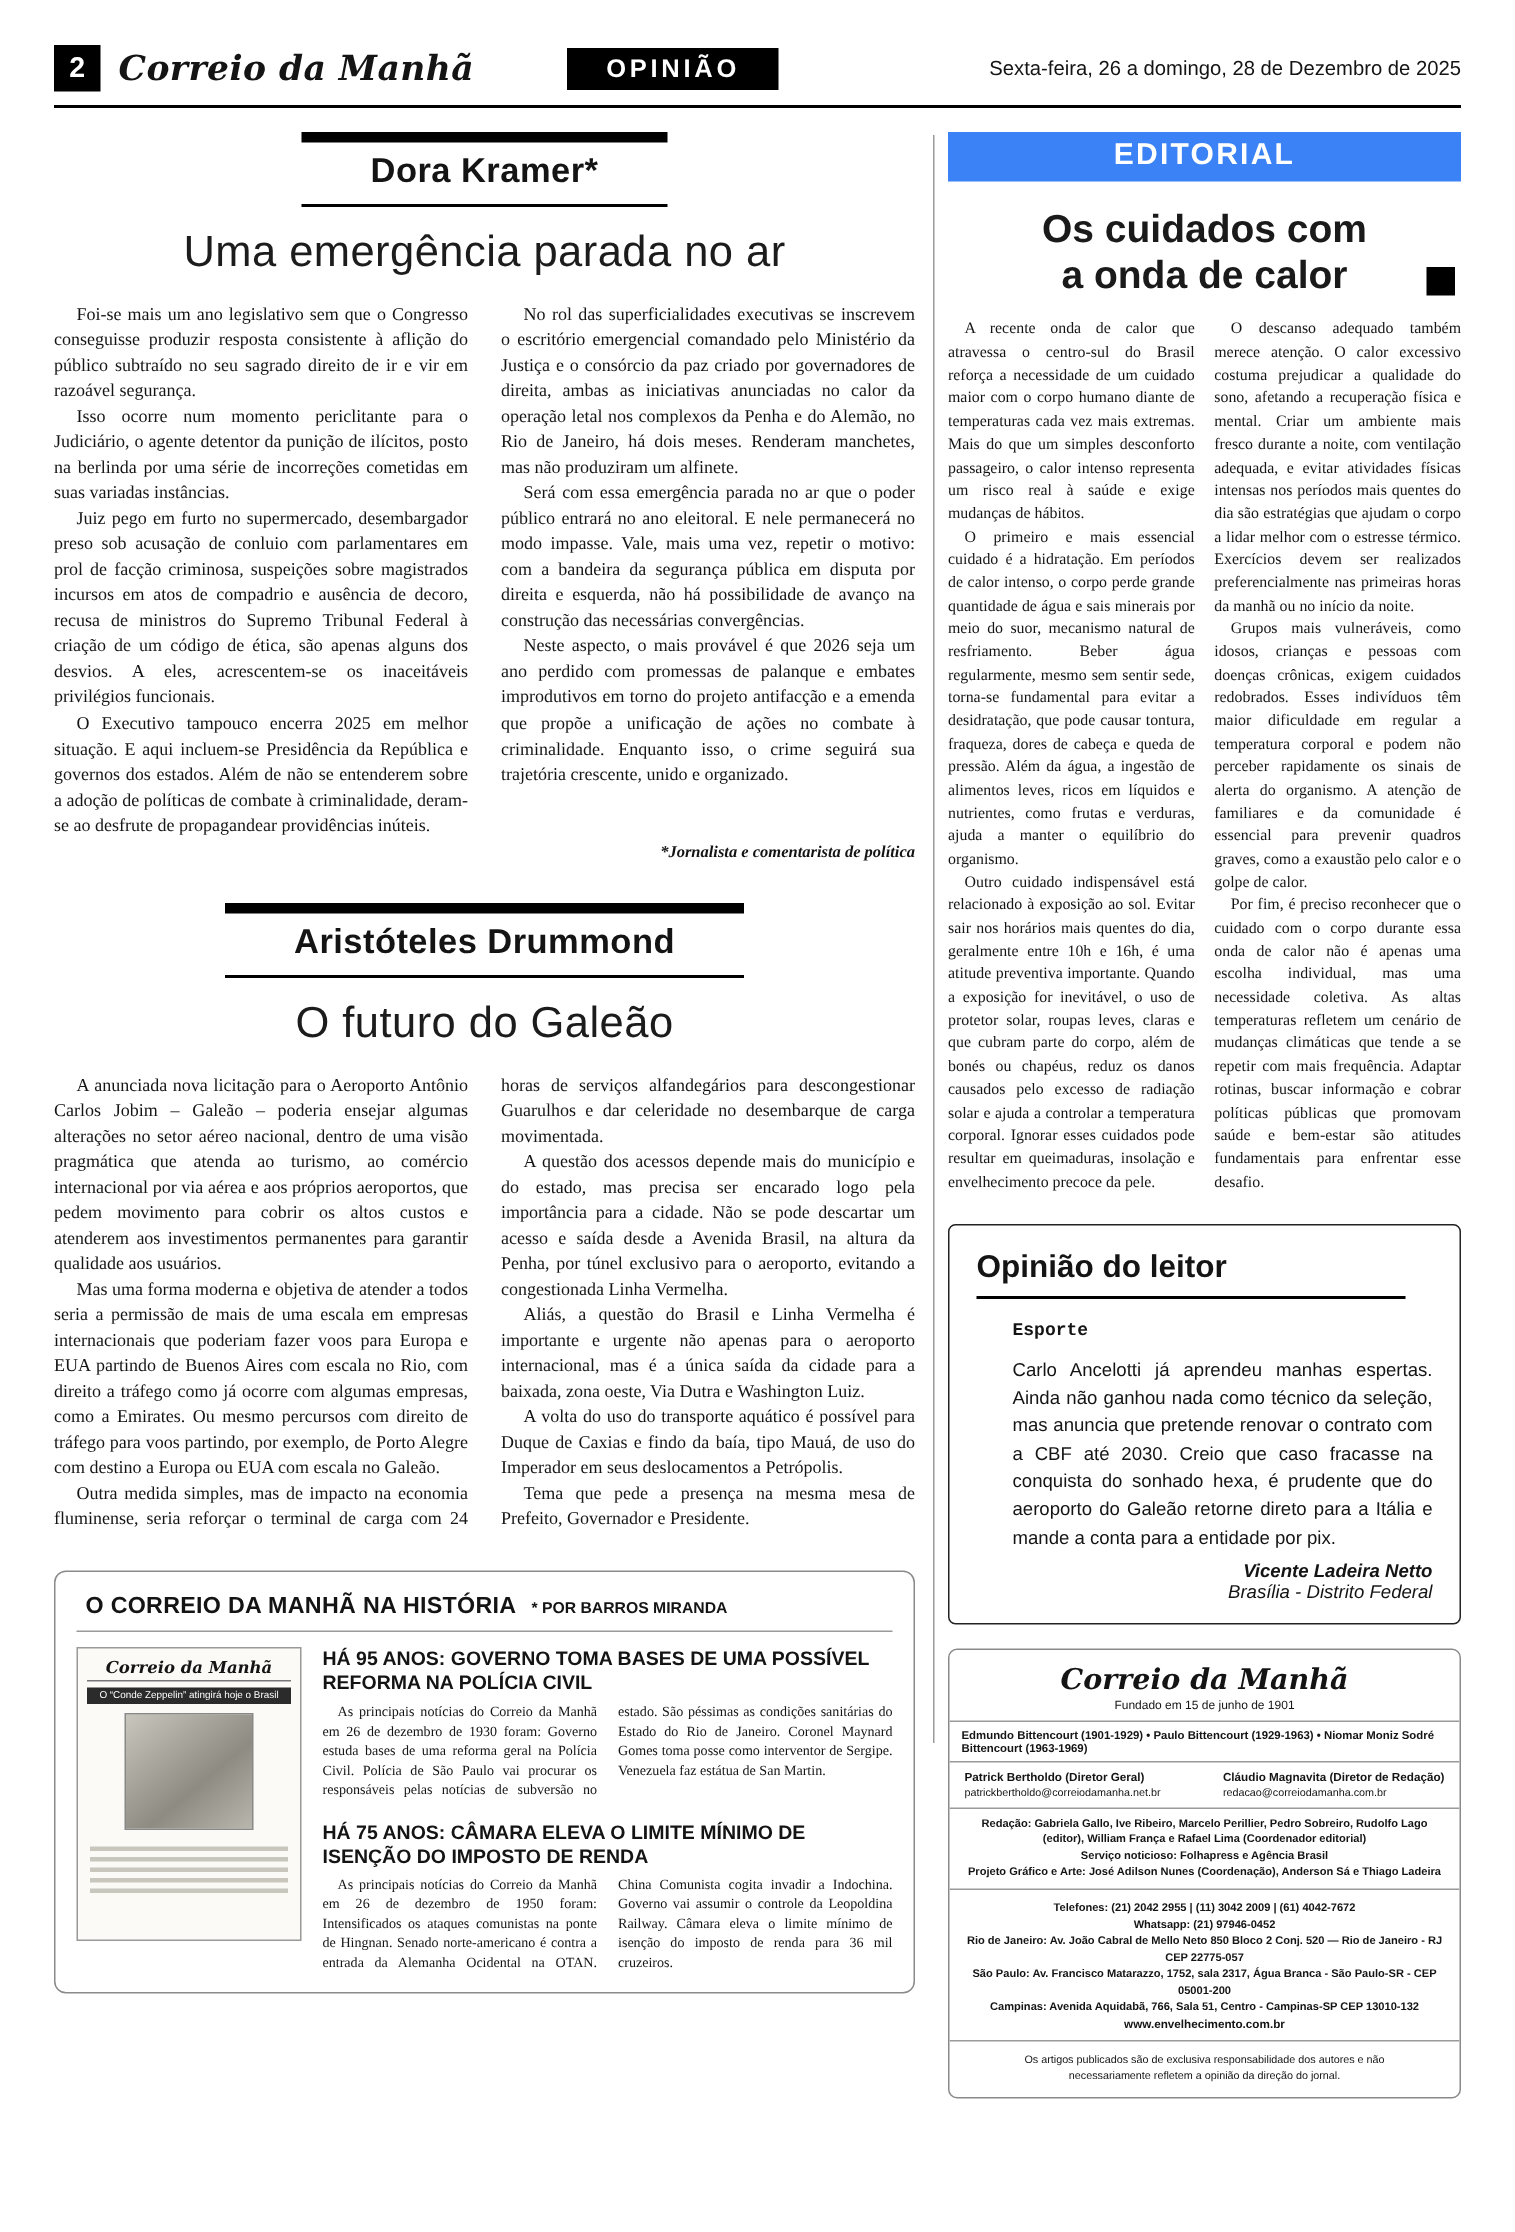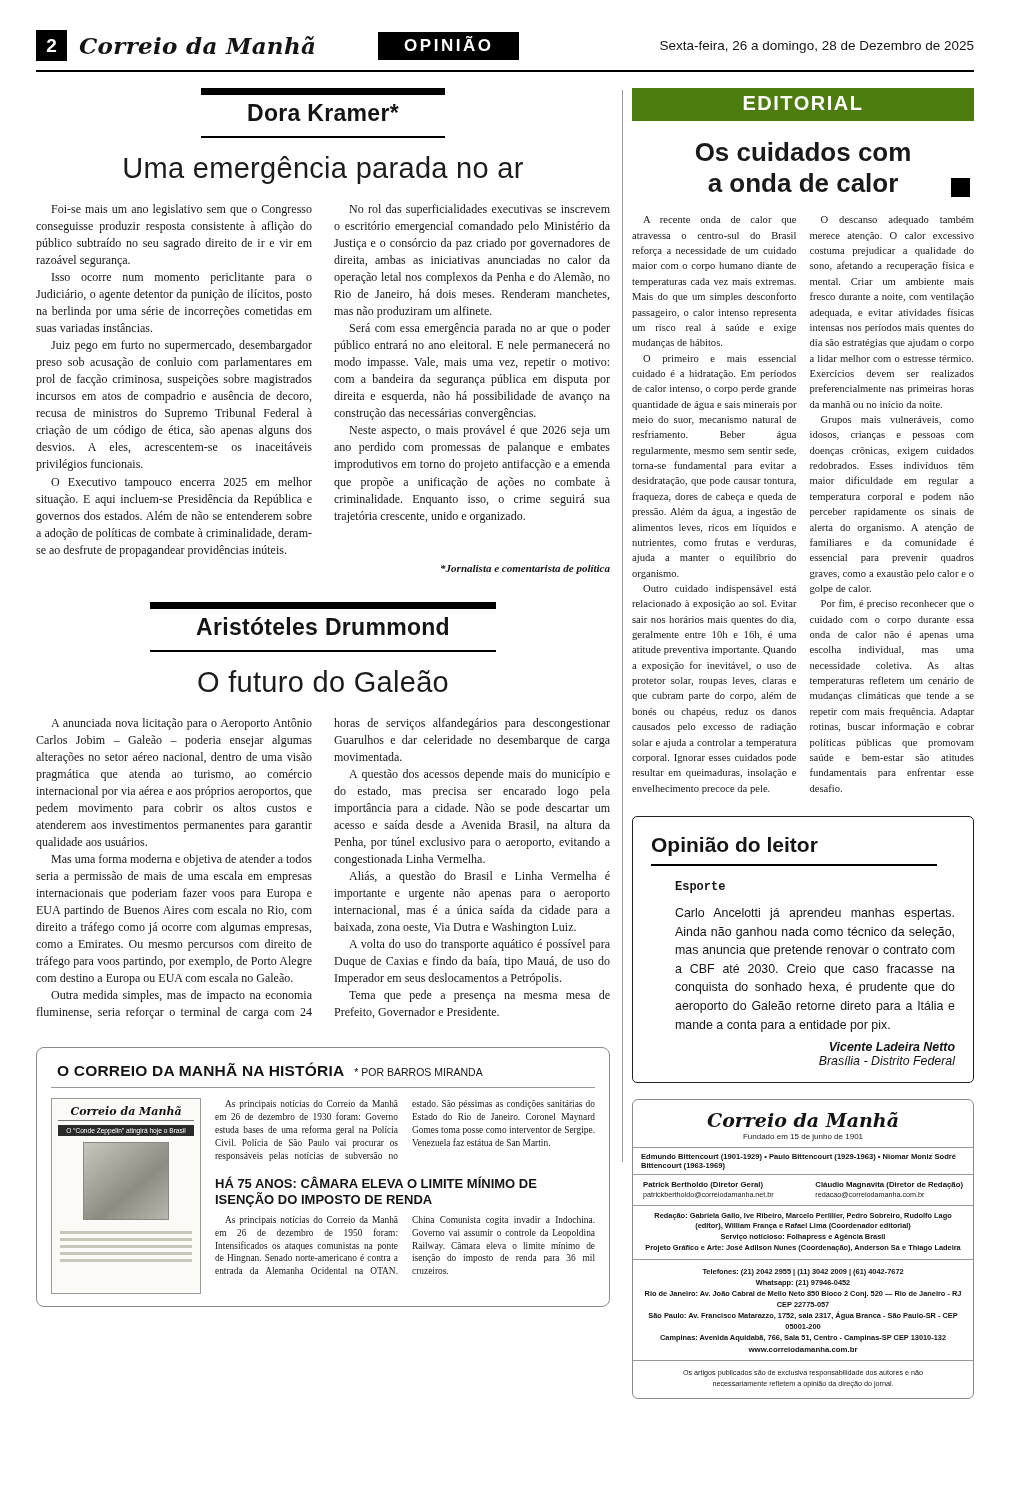--- a/index.html
+++ b/index.html
@@ -45,21 +45,21 @@
     text-align:center; font-family:"Liberation Sans",sans-serif; font-weight:normal;
     font-size:29px; color:#1c1c1c; margin:14px 0 16px 0; letter-spacing:.3px;
   }
   .body-2col { column-count:2; column-gap:22px; text-align:justify; font-size:12px; line-height:1.42; }
   .body-2col p { text-indent:15px; margin:0; }
   .footnote { text-align:right; font-weight:bold; font-style:italic; font-size:11px; margin-top:3px; }
   .article + .article { margin-top:28px; }
 
   
   .editorial-banner {
-    background:#4d7c0f; color:#fff; text-align:center; font-family:"Liberation Sans",sans-serif;
+    background:#3b82f6; color:#fff; text-align:center; font-family:"Liberation Sans",sans-serif;
     font-weight:bold; font-size:20px; letter-spacing:1.5px; padding:4px 0 6px 0;
   }
   .editorial-title {
     position:relative; text-align:center; font-family:"Liberation Sans",sans-serif;
     font-weight:bold; font-size:26px; line-height:1.18; margin:16px 0 14px 0; color:#1a1a1a;
   }
   .editorial-title .accent { position:absolute; right:4px; bottom:1px; width:19px; height:19px; background:#000; }
   .editorial-body { column-count:2; column-gap:13px; text-align:justify; font-size:10.6px; line-height:1.45; }
   .editorial-body p { text-indent:11px; margin:0; }
 
@@ -74,21 +74,21 @@
     font-family:"Liberation Sans",sans-serif; font-size:12.4px; line-height:1.5;
     text-align:justify; margin-left:24px;
   }
   .reader-sig { font-family:"Liberation Sans",sans-serif; font-style:italic; font-weight:bold; font-size:12.4px; text-align:right; margin-top:6px; }
   .reader-loc { font-family:"Liberation Sans",sans-serif; font-style:italic; font-size:12.4px; text-align:right; }
 
   
   .history-box { border:1px solid #8a8a8a; border-radius:8px; margin-top:26px; padding:12px 14px 12px 14px; }
   .history-title-row { border-bottom:1px solid #999; padding:2px 2px 7px 6px; }
   .history-title { font-family:"Liberation Sans",sans-serif; font-weight:bold; font-size:15.5px; letter-spacing:.2px; }
-  .history-byline { font-family:"Liberation Sans",sans-serif; font-weight:normal; font-size:10.5px; margin-left:6px; }
+  .history-byline { font-family:"Liberation Sans",sans-serif; font-weight:bold; font-size:10.5px; margin-left:6px; }
   .history-content { display:flex; gap:14px; margin-top:10px; }
   .history-image {
     flex:0 0 150px; height:196px; border:1px solid #999; background:#fbfaf6; padding:6px 6px;
     display:flex; flex-direction:column; align-items:center;
   }
   .hi-masthead {
     font-family:"DejaVu Serif",serif; font-weight:bold; font-style:italic; font-size:11px;
     border-bottom:1px solid #777; width:100%; text-align:center; padding-bottom:2px;
   }
   .hi-headline {
@@ -185,20 +185,21 @@
             <div class="hi-lines">
                 <i></i>
                 <i></i>
                 <i></i>
                 <i></i>
                 <i></i>
               </div>
           </div>
           <div class="history-sections">
             <div class="history-item">
+              <h3>HÁ 95 ANOS: GOVERNO TOMA BASES DE UMA POSSÍVEL REFORMA NA POLÍCIA CIVIL</h3>
               <div class="history-body">As principais notícias do Correio da Manhã em 26 de dezembro de 1930 foram: Governo estuda bases de uma reforma geral na Polícia Civil. Polícia de São Paulo vai procurar os responsáveis pelas notícias de subversão no estado. São péssimas as condições sanitárias do Estado do Rio de Janeiro. Coronel Maynard Gomes toma posse como interventor de Sergipe. Venezuela faz estátua de San Martin.</div>
             </div>
             <div class="history-item">
               <h3>HÁ 75 ANOS: CÂMARA ELEVA O LIMITE MÍNIMO DE ISENÇÃO DO IMPOSTO DE RENDA</h3>
               <div class="history-body">As principais notícias do Correio da Manhã em 26 de dezembro de 1950 foram: Intensificados os ataques comunistas na ponte de Hingnan. Senado norte-americano é contra a entrada da Alemanha Ocidental na OTAN. China Comunista cogita invadir a Indochina. Governo vai assumir o controle da Leopoldina Railway. Câmara eleva o limite mínimo de isenção do imposto de renda para 36 mil cruzeiros.</div>
             </div>
           </div>
         </div>
       </section>
 
@@ -249,20 +250,20 @@
           <div class="mline">Redação: Gabriela Gallo, Ive Ribeiro, Marcelo Perillier, Pedro Sobreiro, Rudolfo Lago (editor), William França e Rafael Lima (Coordenador editorial)</div>
           <div class="mline">Serviço noticioso: Folhapress e Agência Brasil</div>
           <div class="mline">Projeto Gráfico e Arte: José Adilson Nunes (Coordenação), Anderson Sá e Thiago Ladeira</div>
         </div>
         <div class="mast-block2">
           <div class="mline">Telefones: (21) 2042 2955 | (11) 3042 2009 | (61) 4042-7672</div>
           <div class="mline">Whatsapp: (21) 97946-0452</div>
           <div class="mline">Rio de Janeiro: Av. João Cabral de Mello Neto 850 Bloco 2 Conj. 520 — Rio de Janeiro - RJ CEP 22775-057</div>
           <div class="mline">São Paulo: Av. Francisco Matarazzo, 1752, sala 2317, Água Branca - São Paulo-SR - CEP 05001-200</div>
           <div class="mline">Campinas: Avenida Aquidabã, 766, Sala 51, Centro - Campinas-SP CEP 13010-132</div>
-          <div class="mast-site">www.correiodamanha.com.br</div>
+          <div class="mast-site">www.envelhecimento.com.br</div>
         </div>
         <div class="mast-disclaimer">Os artigos publicados são de exclusiva responsabilidade dos autores e não necessariamente refletem a opinião da direção do jornal.</div>
       </section>
 
     </div>
   </div>
 </div>
 
 </body></html>

